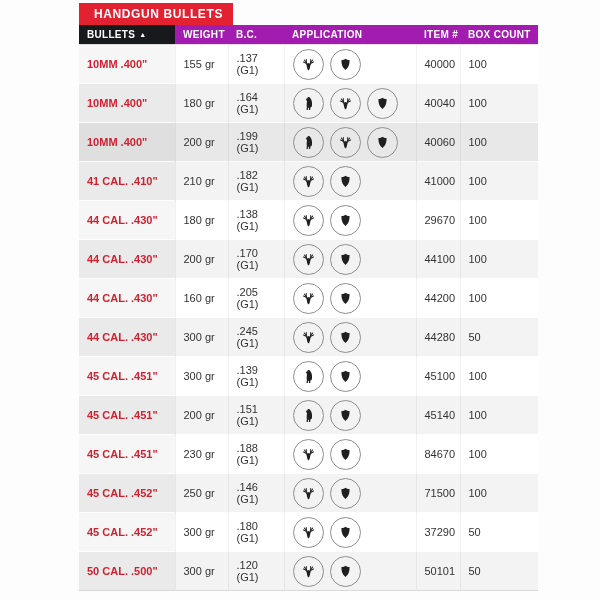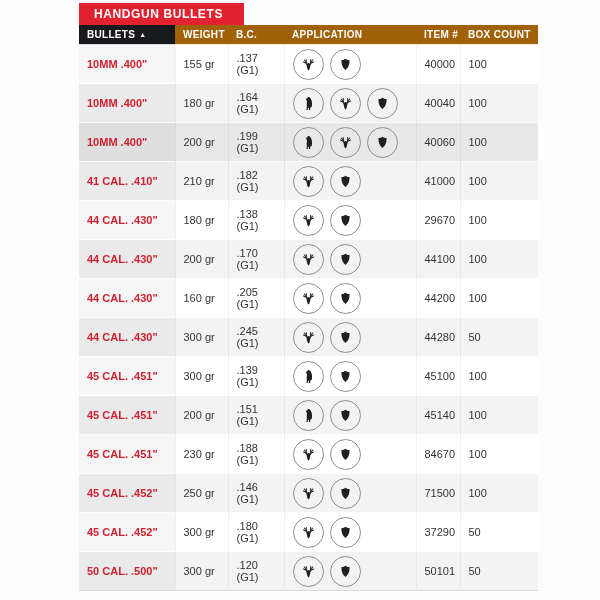--- a/index.html
+++ b/index.html
@@ -1,23 +1,23 @@
 <!DOCTYPE html>
 <html><head>
 <meta charset="utf-8">
 <style>
   html,body{margin:0;padding:0;background:#fdfdfd;
     font-family:"Liberation Sans","DejaVu Sans",sans-serif;}
   .canvas{position:relative;width:600px;height:600px;background:#fdfdfd;overflow:hidden;}
   .wrap{position:absolute;left:79px;top:3px;width:459px;}
   .tab{display:inline-block;background:#e32231;color:#fff;font-size:12px;font-weight:bold;
-    letter-spacing:.6px;padding:5px 21px 4px 15px;line-height:13px;}
+    letter-spacing:.6px;padding:5px 10px 4px 15px;line-height:13px;}
   table{border-collapse:collapse;width:459px;table-layout:fixed;
     border-bottom:1px solid #d9d9d9;}
-  thead th{background:#a16207;color:#fff;font-size:10px;font-weight:bold;text-align:left;
+  thead th{background:#a21caf;color:#fff;font-size:10px;font-weight:bold;text-align:left;
     height:19px;padding:0 0 0 8px;letter-spacing:.3px;white-space:nowrap;cursor:pointer;}
   thead th.sorted{background:#17191c;}
   .sort-arrow{font-size:7px;margin-left:4px;vertical-align:1px;color:#fff;}
   col.c-caliber{width:96px;} col.c-weight{width:53px;} col.c-bc{width:56px;}
   col.c-app{width:132px;} col.c-item{width:44px;} col.c-box{width:78px;}
   tbody tr{height:39px;background:#ffffff;}
   tbody tr.stripe{background:#f4f3f3;}
   tbody tr.highlight{background:#e9e8e8;}
   tbody td{font-size:11px;color:#333;padding:0 2px 0 8px;vertical-align:middle;
     border-left:1px solid rgba(120,120,120,.10);border-top:1px solid rgba(255,255,255,.85);}

